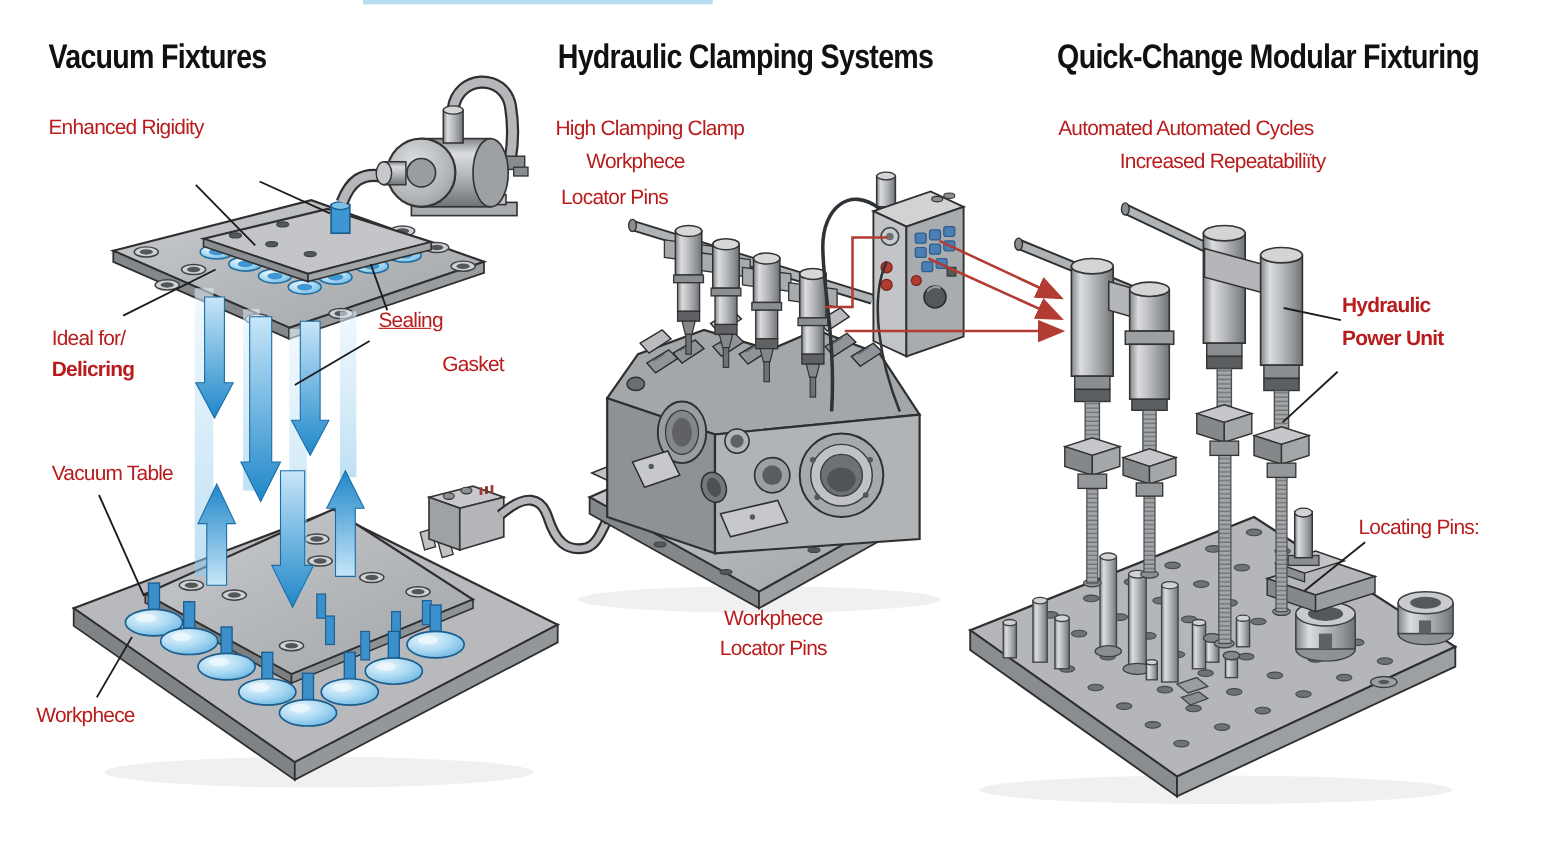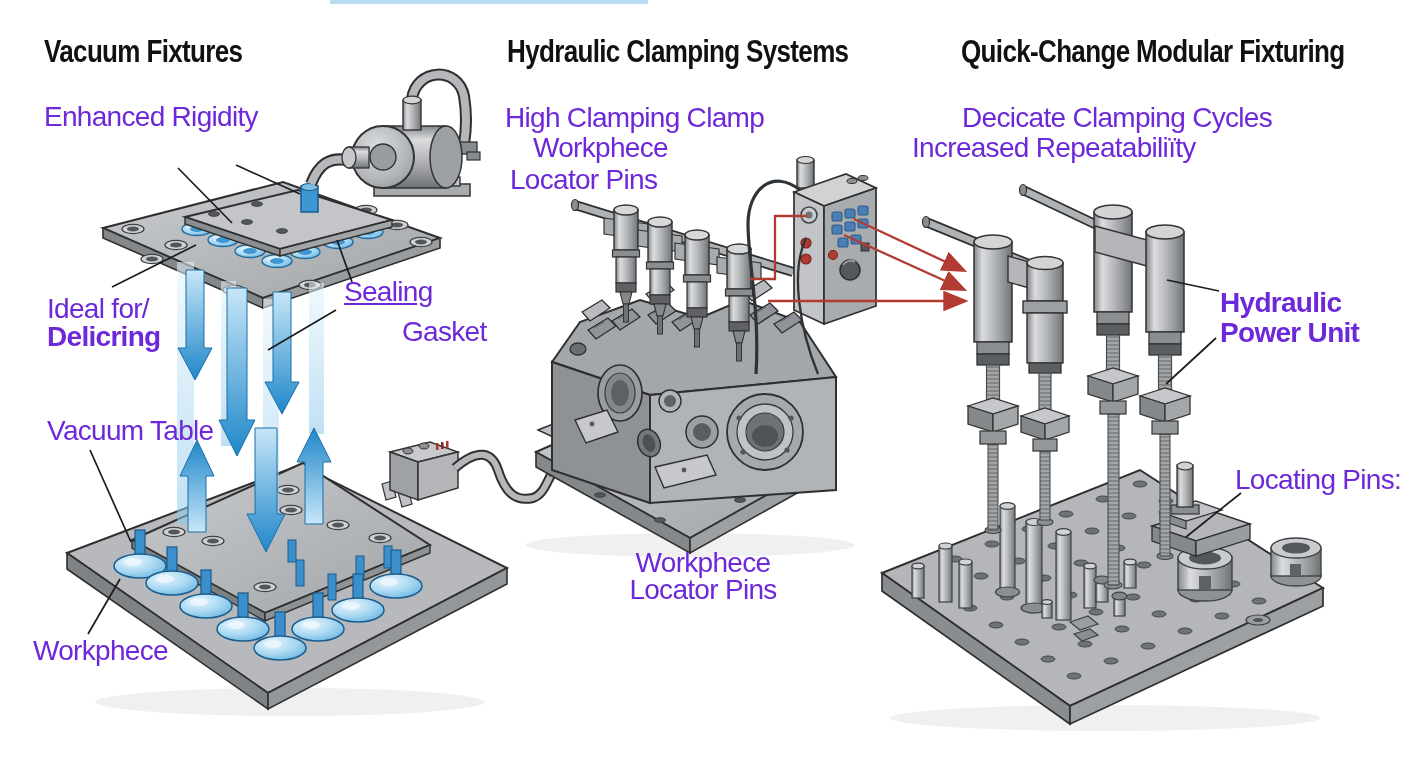--- a/index.html
+++ b/index.html
@@ -1,19 +1,19 @@
 <!DOCTYPE html>
 <html><head>
 <meta charset="utf-8">
 <style>
   html,body{margin:0;padding:0;background:#ffffff;}
   .stage{position:relative;width:1408px;height:768px;background:#ffffff;overflow:hidden;
          font-family:"Liberation Sans",sans-serif;}
   .stage svg{position:absolute;left:0;top:0;}
-  .lbl{position:absolute;font-size:28px;line-height:27px;color:#6d28d9;
+  .lbl{position:absolute;font-size:19px;line-height:27px;color:#b91c1c;
        letter-spacing:-0.7px;white-space:nowrap;}
   .title{position:absolute;font-size:31px;font-weight:700;color:#111111;
          letter-spacing:-0.8px;white-space:nowrap;transform:scaleX(.84);
          transform-origin:left top;}
   .b{font-weight:700;}
   .ctr{text-align:center;}
 </style>
 </head>
 <body>
 
@@ -506,21 +506,21 @@
 <div class="title" style="left:507px;top:34px;">Hydraulic Clamping Systems</div>
 <div class="lbl" style="left:505px;top:104px;">High Clamping Clamp</div>
 <div class="lbl" style="left:533px;top:134px;">Workphece</div>
 <div class="lbl" style="left:510px;top:166px;">Locator Pins</div>
 <div class="lbl ctr" style="left:598px;top:549px;width:210px;">
   <div>Workphece</div>
   <div>Locator Pins</div>
 </div>
 
 <div class="title" style="left:961px;top:34px;">Quick-Change Modular Fixturing</div>
-<div class="lbl" style="left:962px;top:104px;">Decicate Clamping Cycles</div>
-<div class="lbl" style="left:912px;top:134px;">Increased Repeatabiliïty</div>
-<div class="lbl b" style="left:1220px;top:264px;line-height:30px;margin-top:24px;">
+<div class="lbl" style="left:962px;top:104px;">Automated Automated Cycles</div>
+<div class="lbl" style="left:1018px;top:134px;">Increased Repeatabiliïty</div>
+<div class="lbl b" style="left:1220px;top:264px;line-height:30px;">
   <div>Hydraulic</div>
   <div>Power Unit</div>
 </div>
 <div class="lbl" style="left:1235px;top:466px;">Locating Pins:</div>
 
 </div>
 
 </body></html>

